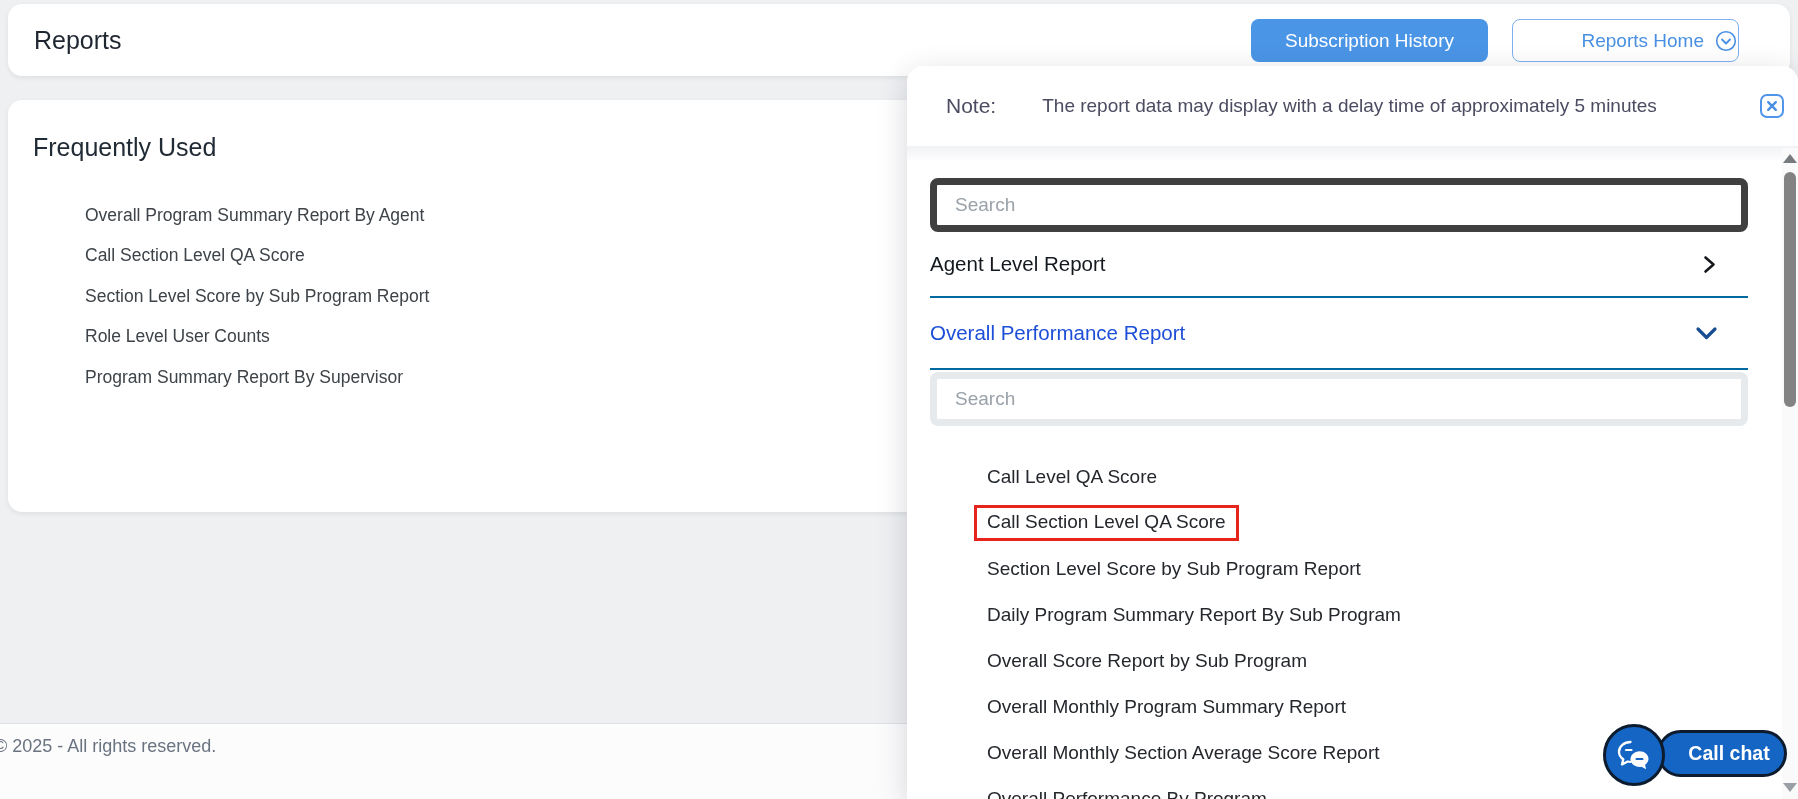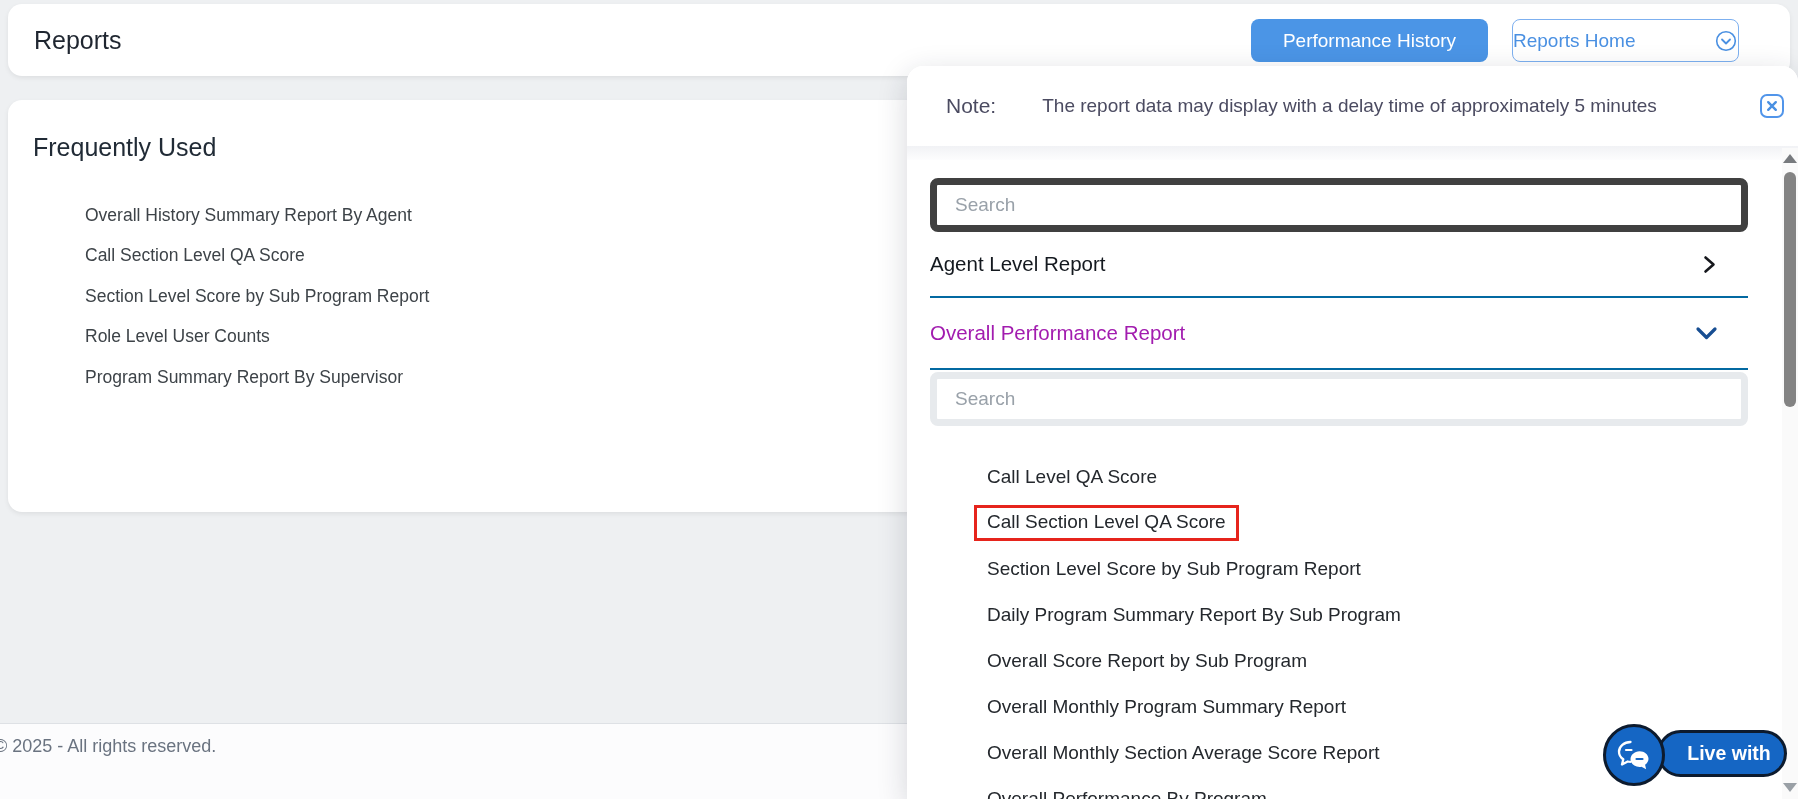--- a/index.html
+++ b/index.html
@@ -20,21 +20,21 @@
   }
   .btn-primary {
     position:absolute; left:1251px; top:19px; width:237px; height:43px;
     background:#4b95e6; border:none; border-radius:8px;
     color:#ffffff; font-size:19px; font-family:inherit; cursor:pointer;
   }
   .btn-outline {
     position:absolute; left:1512px; top:19px; width:227px; height:43px;
     background:#ffffff; border:1.5px solid #7db0f0; border-radius:8px;
     color:#4a90e2; font-size:19px; font-family:inherit; cursor:pointer;
-    display:flex; align-items:center; justify-content:space-between; gap:10px;
+    display:flex; align-items:center; justify-content:flex-end; gap:10px;
   }
   .btn-outline svg { flex:0 0 auto; }
 
   
   .used-card {
     position:absolute; left:8px; top:100px; width:1782px; height:412px;
     background:#ffffff; border-radius:14px; box-shadow:0 2px 5px rgba(0,0,0,.07);
     z-index:1;
     padding-left:14px;
   }
@@ -85,21 +85,21 @@
   .search-input::placeholder { color:#99a1a9; }
   .search-input.light { border-color:#e7eaed; margin-top:2px; }
 
   .group-row {
     display:flex; align-items:center; justify-content:space-between;
     padding-right:30px; border-bottom:2px solid #0369a1; cursor:pointer;
   }
   .group-row.agent { height:66px; }
   .group-row.overall { height:72px; }
   .group-label-dark { font-size:20.5px; color:#14191f; }
-  .group-label-navy { font-size:20.5px; color:#a21caf; }
+  .group-label-navy { font-size:20.5px; color:#1d4ed8; }
 
   .sub-list { margin-top:28px; padding-left:57px; }
   .sub-item {
     height:46px; display:flex; align-items:center;
     font-size:19px; color:#24282d; cursor:pointer;
   }
   .hl-box {
     display:inline-block; border:3px solid #e6241c;
     padding:3px 10px 5px 10px; margin-left:-13px;
   }
@@ -139,33 +139,33 @@
   }
 </style>
 </head>
 <body>
 
 <div id="screen">
 
   <div class="header-card">
     <div class="page-title">Reports</div>
   </div>
-  <button class="btn-primary" style="z-index:3">Performance History</button>
+  <button class="btn-primary" style="z-index:3">Subscription History</button>
   <button class="btn-outline" style="z-index:3">
     <span>Reports Home</span>
     <svg width="24" height="24" viewBox="0 0 24 24" fill="none" stroke="#4a90e2" stroke-width="1.6">
       <circle cx="12" cy="12" r="9.3"></circle>
       <path d="M8 10.5l4 4 4-4" stroke-width="1.8" stroke-linecap="round" stroke-linejoin="round"></path>
     </svg>
   </button>
 
   <div class="used-card">
     <div class="used-title">Frequently Used</div>
     <div class="used-list">
-      <div class="used-item">Overall History Summary Report By Agent</div>
+      <div class="used-item">Overall Program Summary Report By Agent</div>
       <div class="used-item">Call Section Level QA Score</div>
       <div class="used-item">Section Level Score by Sub Program Report</div>
       <div class="used-item">Role Level User Counts</div>
       <div class="used-item">Program Summary Report By Supervisor</div>
     </div>
   </div>
 
   <div class="footer">
     <div class="copyright">© 2025 - All rights reserved.</div>
   </div>
@@ -231,21 +231,21 @@
   </div>
 
   <div class="scrollbar">
     <div class="sb-up"></div>
     <div class="sb-thumb"></div>
     <div class="sb-down"></div>
   </div>
 
   <div class="live-chat">
     <div class="lc-pill">
-      <span>Live with</span>
+      <span>Call chat</span>
     </div>
     <div class="lc-circle">
       <svg width="36" height="34" viewBox="0 0 36 34">
         <path d="M14.5 4C8.1 4 3 8.4 3 13.7c0 3.1 1.7 5.8 4.3 7.6L6 26.5l5.7-3c.9.2 1.8.3 2.8.3" fill="none" stroke="#ffffff" stroke-width="2.3" stroke-linecap="round" stroke-linejoin="round"></path>
         <line x1="10" y1="12" x2="15.5" y2="12" stroke="#ffffff" stroke-width="2.2" stroke-linecap="round"></line>
         <path d="M23.5 13.2c5 0 9 3.4 9 7.6 0 2.4-1.3 4.6-3.4 6l1 4.4-4.6-2.5c-.6.1-1.3.2-2 .2-5 0-9-3.4-9-7.7 0-4.2 4-8 9-8z" fill="#ffffff"></path>
         <line x1="20.5" y1="21" x2="26.5" y2="21" stroke="#1566c4" stroke-width="2.2" stroke-linecap="round"></line>
       </svg>
     </div>
   </div>

